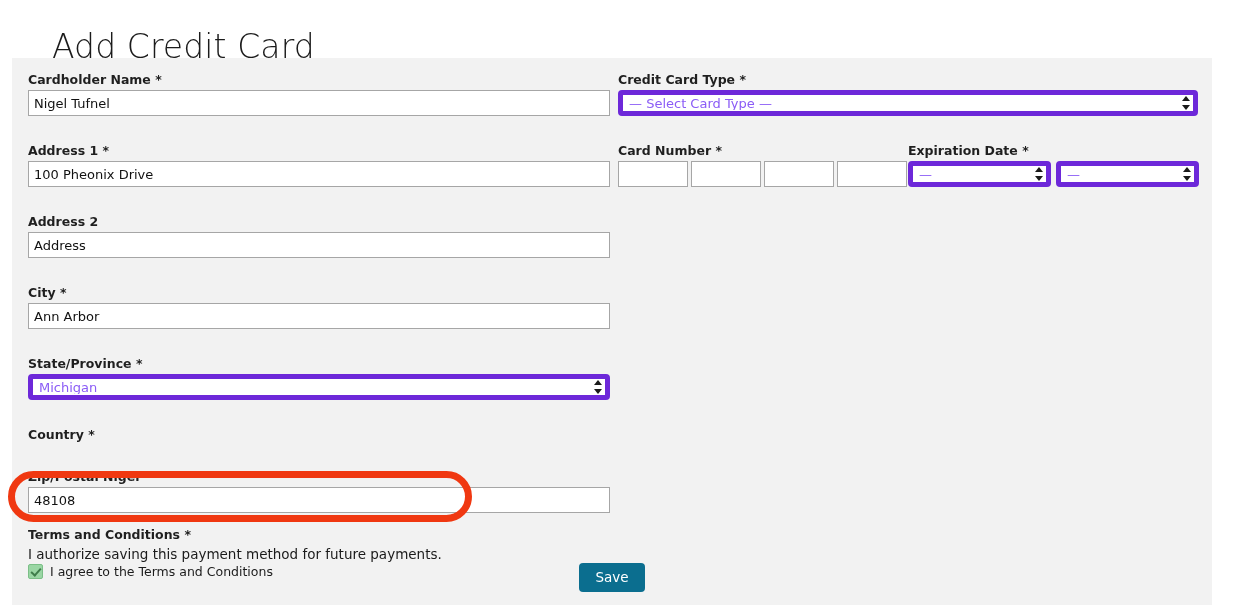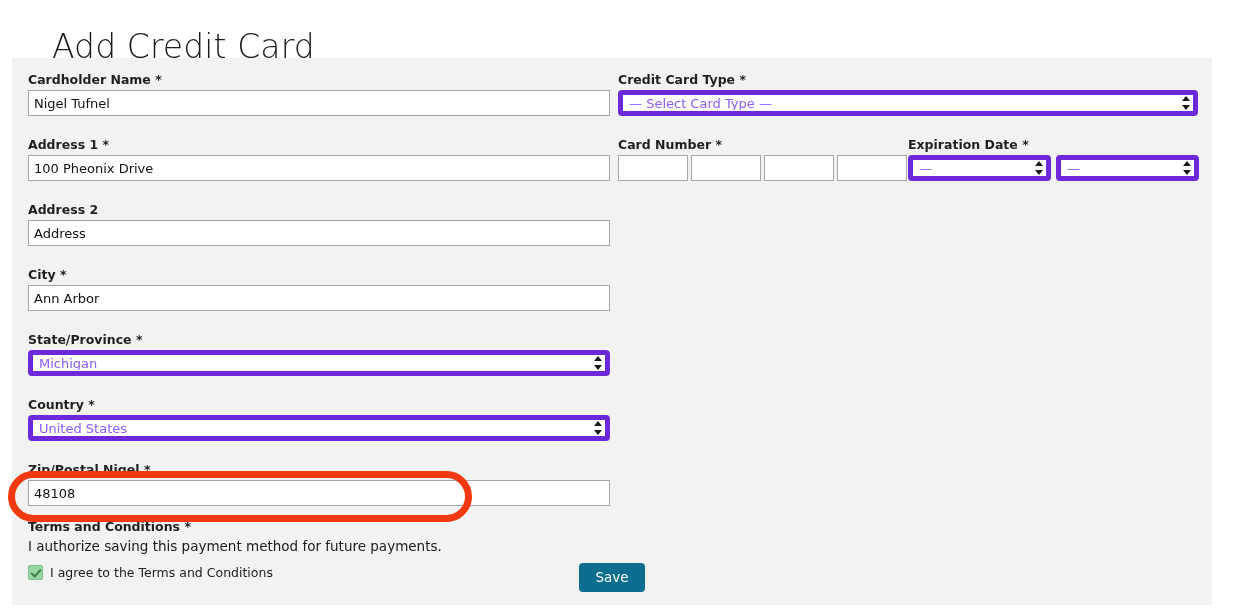--- a/index.html
+++ b/index.html
@@ -110,21 +110,21 @@
   .stepper-arrows .dn {
     position: absolute;
     left: 0;
     width: 0; height: 0;
     border-left: 4.5px solid transparent;
     border-right: 4.5px solid transparent;
   }
   .stepper-arrows .up { top: 1px; border-bottom: 5px solid #1a1a1a; }
   .stepper-arrows .dn { bottom: 1px; border-top: 5px solid #1a1a1a; }
 
-  .field-block { margin-bottom: 8px; }
+  .field-block { margin-bottom: 14px; }
 
   
   .row-gap { height: 13px; }
 
   
   .card-number-group { display: flex; gap: 3px; }
   .card-number-group .cn-box {
     box-sizing: border-box;
     width: 70px;
     height: 26px;
@@ -153,21 +153,20 @@
     font-size: 13.5px;
     color: #1b1b1b;
     line-height: 19px;
     white-space: nowrap;
   }
 
   
   #agree-row {
     display: flex;
     align-items: center;
-    margin-top: 9px;
     gap: 7px;
   }
   .cb {
     position: relative;
     width: 15px;
     height: 15px;
     flex: 0 0 15px;
     background: #9ad6a4;
     border: 1px solid #7bbf87;
     border-radius: 2px;
@@ -275,29 +274,20 @@
             <i class="up"></i>
             <i class="dn"></i>
           </span>
       </div>
     </div>
 
     <div class="row-gap"></div>
 
     <div class="field-block">
       <div class="field-label">Country *</div>
-      <div class="select-wrap">
-        <select class="select-input">
-          <option>United States</option>
-        </select>
-        <span class="stepper-arrows">
-            <i class="up"></i>
-            <i class="dn"></i>
-          </span>
-      </div>
     </div>
 
     <div class="row-gap"></div>
 
     <div class="field-block">
       <div class="field-label">Zip/Postal Nigel *</div>
       <input class="text-input" type="text" value="48108" style="">
     </div>
 
     <div id="terms-block">

